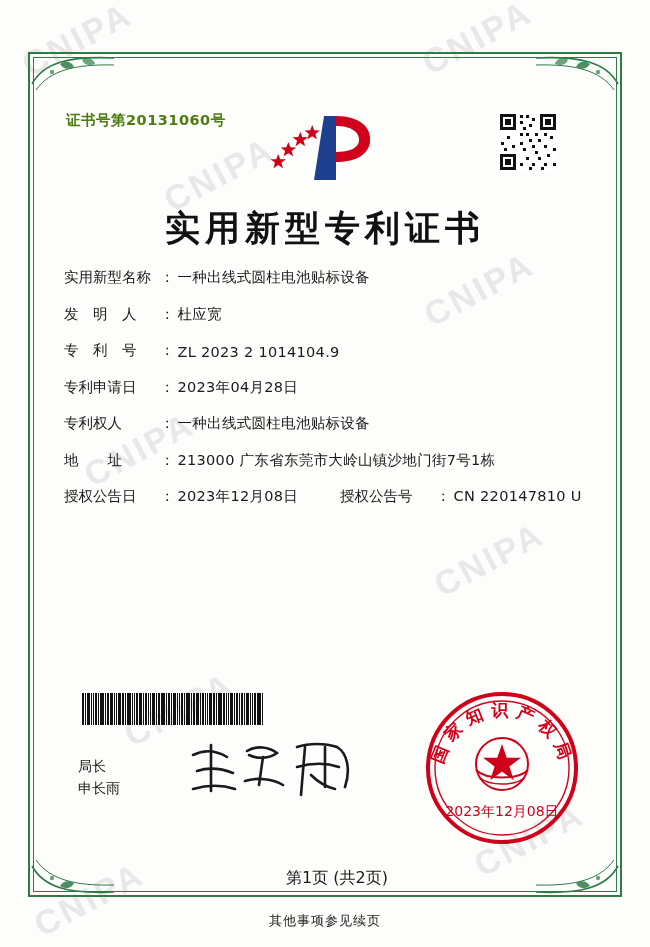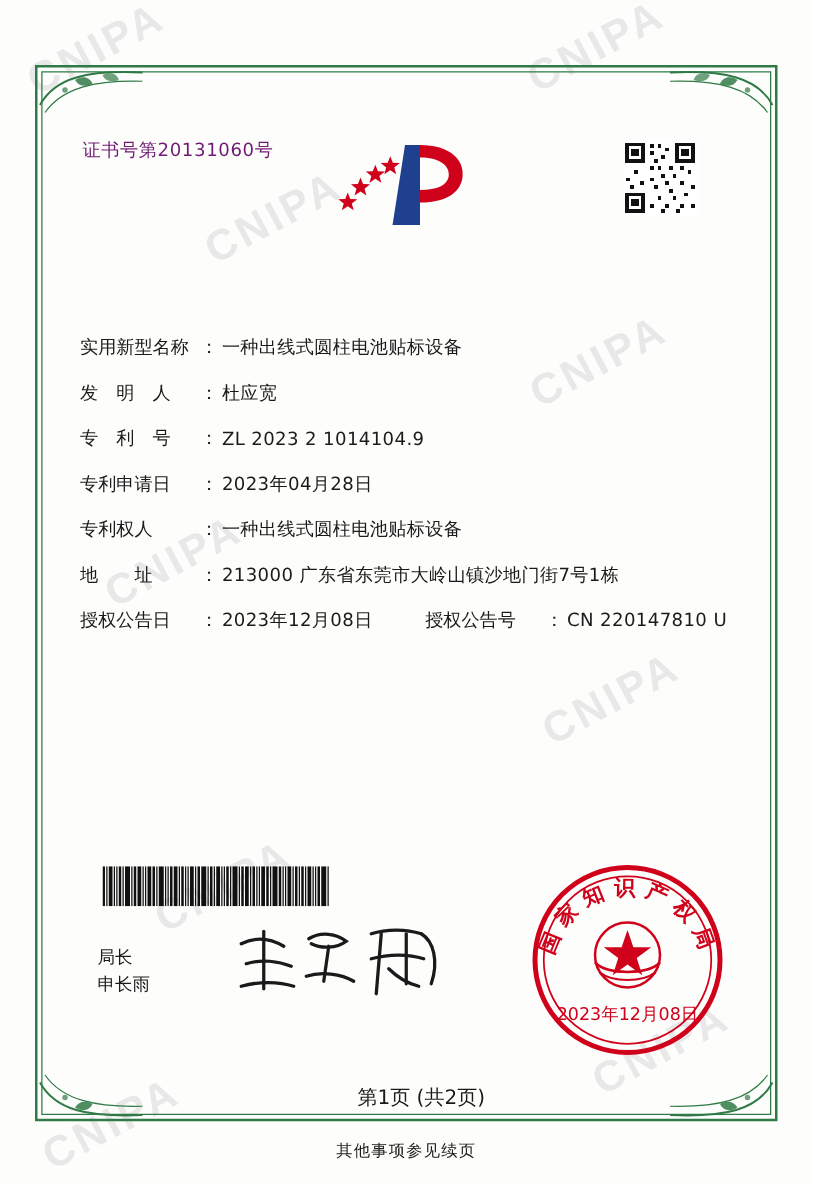--- a/index.html
+++ b/index.html
@@ -67,22 +67,23 @@
   .wm6 { left: 430px; top: 540px; }
   .wm7 { left: 120px; top: 690px; }
   .wm8 { left: 470px; top: 820px; }
   .wm9 { left: 30px;  top: 880px; }
 
   
   .cert-number {
     position: absolute;
     left: 66px; top: 111px;
     font-size: 14.5px;
-    color: #701a75;
+    color: #4d7c0f;
     letter-spacing: 0.5px;
+    font-weight: bold;
   }
   .logo {
     position: absolute;
     left: 268px; top: 108px;
     width: 112px; height: 80px;
   }
   .qr {
     position: absolute;
     left: 498px; top: 112px;
     width: 60px; height: 60px;
@@ -321,20 +322,21 @@
           <rect x="31" y="55" width="3" height="3"></rect>
         <rect x="43" y="55" width="3" height="3"></rect>
           <rect x="9" y="24" width="3" height="3"></rect>
           <rect x="3" y="30" width="3" height="3"></rect>
         <rect x="14" y="33" width="3" height="3"></rect>
           <rect x="6" y="36" width="3" height="3"></rect>
       </g>
     </svg>
   </div>
 
+  <div class="cert-title">实用新型专利证书</div>
 
   <div class="fields">
 
     <div class="field-row">
       <span class="field-label">实用新型名称</span>
       <span class="field-colon">：</span>
       <span class="field-value">一种出线式圆柱电池贴标设备</span>
     </div>
 
     <div class="field-row">

